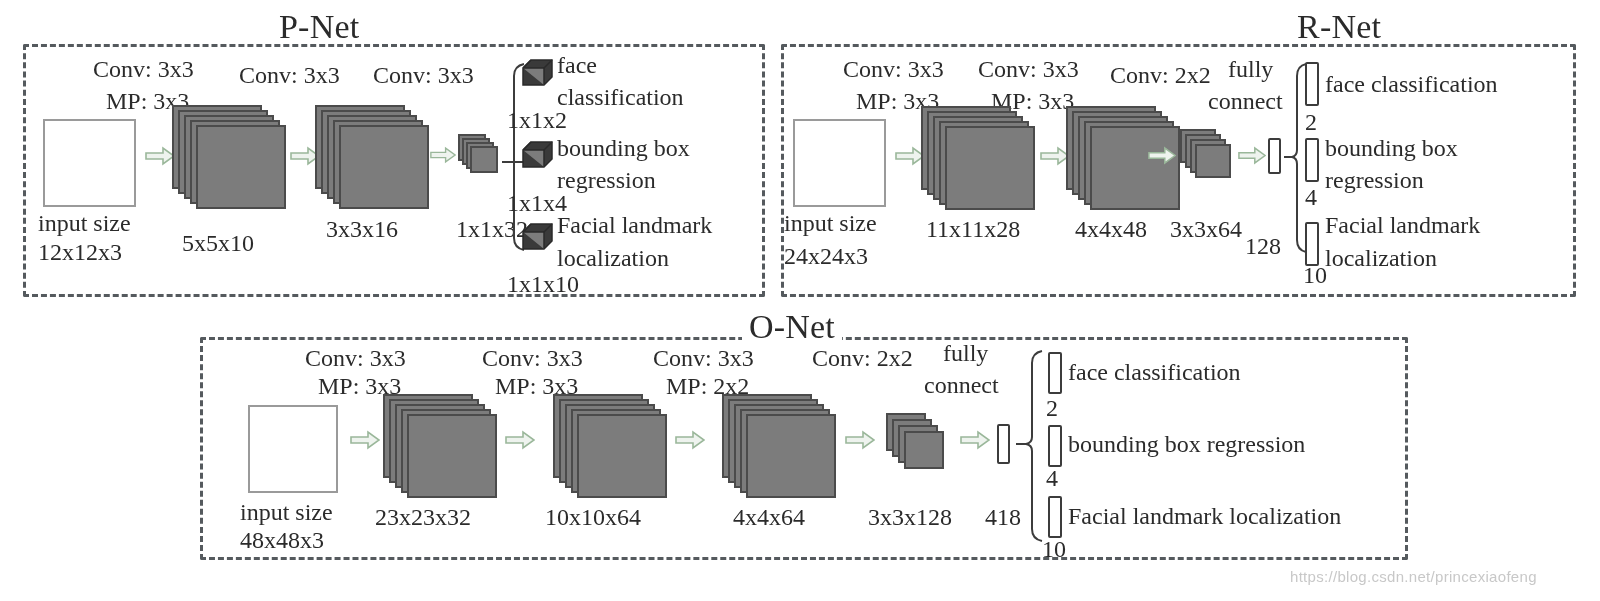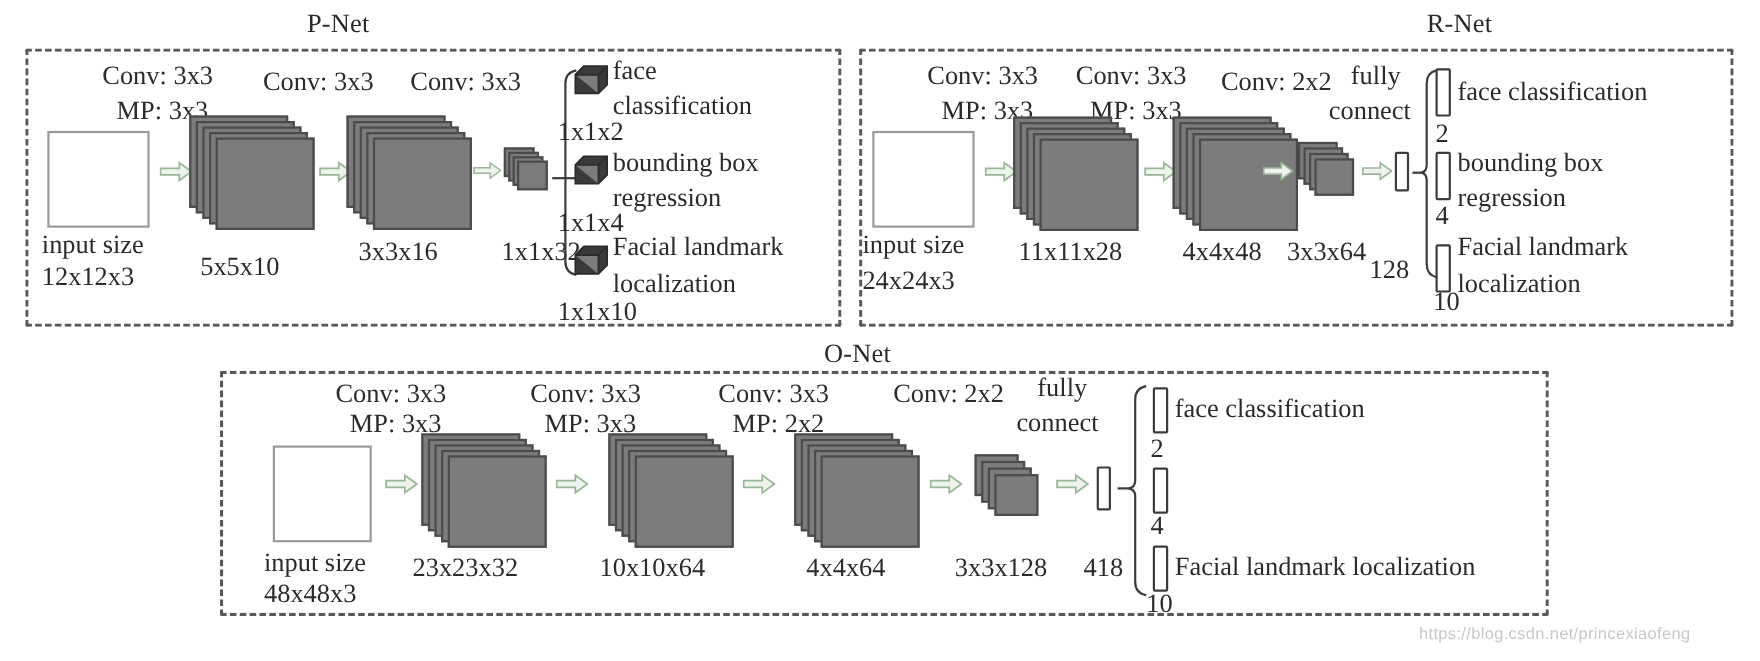--- a/index.html
+++ b/index.html
@@ -15,21 +15,21 @@
 
   
   .netbox{
     position:absolute;
     border:3px dashed #555a5e;
     border-radius:2px;
     box-sizing:border-box;
   }
   .nettitle{
     position:absolute;
-    font-size:24px;
+    font-size:34px;
     letter-spacing:.2px;
     color:#2b2b2b;
     white-space:nowrap;
     background:#ffffff;
     padding:0 7px;
     line-height:1;
   }
 
   
   .t{
@@ -370,20 +370,21 @@
       <path d="M0 96 H13" stroke="#3c3c3c" stroke-width="2" fill="none"></path>
       <path d="M26 3 Q16 5 16 15 V89 Q16 95 10 96 Q16 97 16 103 V181 Q16 191 26 193" stroke="#3c3c3c" stroke-width="2" fill="none"></path>
     </svg>
   </div>
 
   <div class="vbar" style="left:1048px;top:352px;width:14px;height:42px;"></div>
   <div class="t s24" style="left:1068px;top:360px;">face classification</div>
   <div class="t s24" style="left:1046px;top:396px;">2</div>
 
   <div class="vbar" style="left:1048px;top:425px;width:14px;height:42px;"></div>
+  <div class="t s24" style="left:1068px;top:432px;">bounding box regression</div>
   <div class="t s24" style="left:1046px;top:466px;">4</div>
 
   <div class="vbar" style="left:1048px;top:496px;width:14px;height:42px;"></div>
   <div class="t s24" style="left:1068px;top:504px;">Facial landmark localization</div>
   <div class="t s24" style="left:1042px;top:537px;">10</div>
 
   <div class="watermark" style="left:1290px;top:568px;">https://blog.csdn.net/princexiaofeng</div>
 
 </div>
 

